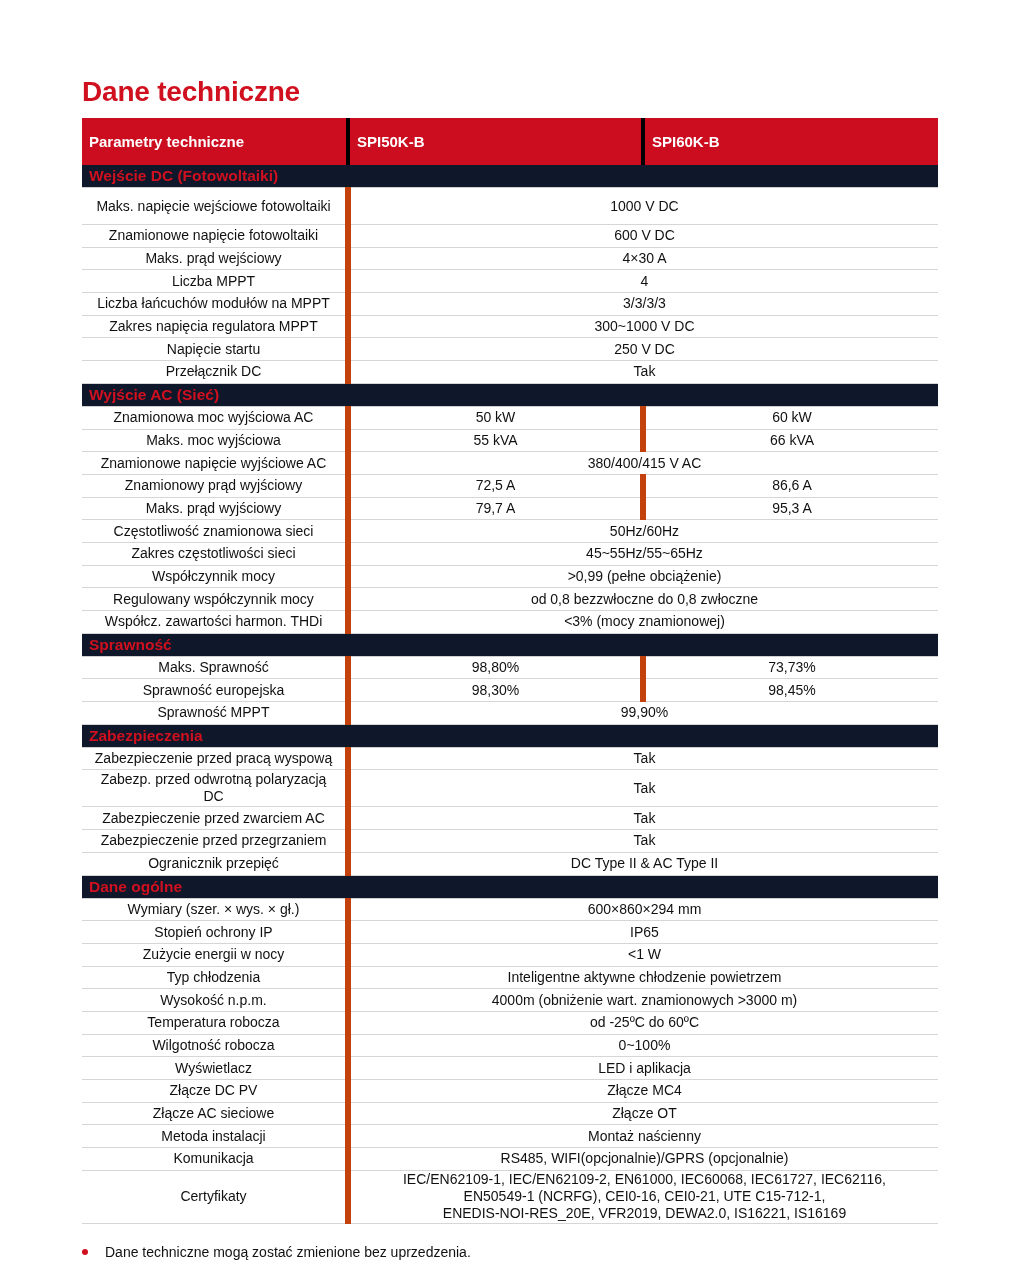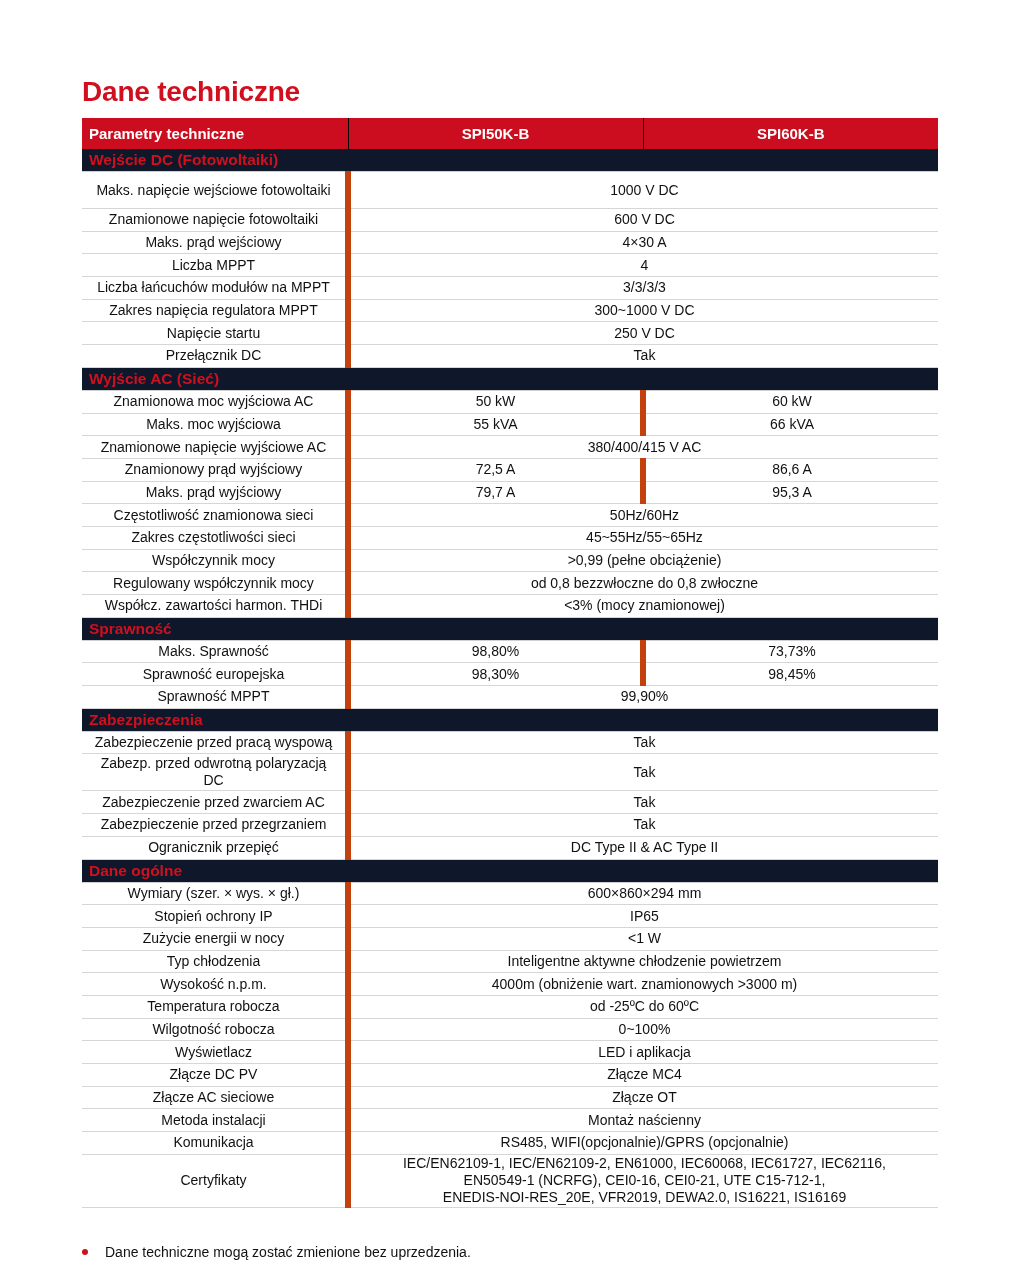--- a/index.html
+++ b/index.html
@@ -2,23 +2,23 @@
 <html><head>
 <meta charset="utf-8">
 <style>
   html, body { margin: 0; padding: 0; background: #ffffff; }
   body { width: 1012px; height: 1276px; position: relative; font-family: "Liberation Sans", sans-serif; color: #111; }
   .title { position: absolute; left: 82px; top: 76px; font-size: 28px; font-weight: bold; color: #d0101f; letter-spacing: -0.2px; }
   table.spec { position: absolute; left: 82px; top: 118px; width: 856px; border-collapse: collapse; table-layout: fixed; font-size: 14px; }
   table.spec col.c1 { width: 266px; }
   table.spec col.c2 { width: 295px; }
   table.spec col.c3 { width: 295px; }
-  .hdr th { background: #cc0c1f; color: #fff; font-weight: bold; font-size: 15px; height: 31px; padding: 0 7px; }
+  .hdr th { background: #cc0c1f; color: #fff; font-weight: bold; font-size: 15px; height: 47px; padding: 0 7px; }
   .hdr th:first-child { text-align: left; }
-  .hdr th + th { border-left: 1px solid #000000; text-align: center; }
+  .hdr th + th { border-left: 4px solid #000000; text-align: left; }
   .section td { background: #0f172a; color: #d0101f; font-weight: bold; font-size: 15.5px; height: 22px; padding: 0 7px; border-bottom: 1px solid #d0d0d0; }
   .row td { height: 21.7px; padding: 0 7px; border-bottom: 1px solid #d6d6d6; line-height: 17px; }
   .row td.label { text-align: center; }
   .row td.val { text-align: center; border-left: 6px solid #c2410c; }
   .row.tall td { height: 36px; }
   .row.cert td { height: 52px; }
   .note { position: absolute; left: 82px; top: 1223px; font-size: 14px; margin-top: 21px; }
   .note .bullet { display: inline-block; width: 6px; height: 6px; border-radius: 50%; background: #d0101f; margin-right: 17px; vertical-align: middle; position: relative; top: -1px; }
 </style>
 </head>

